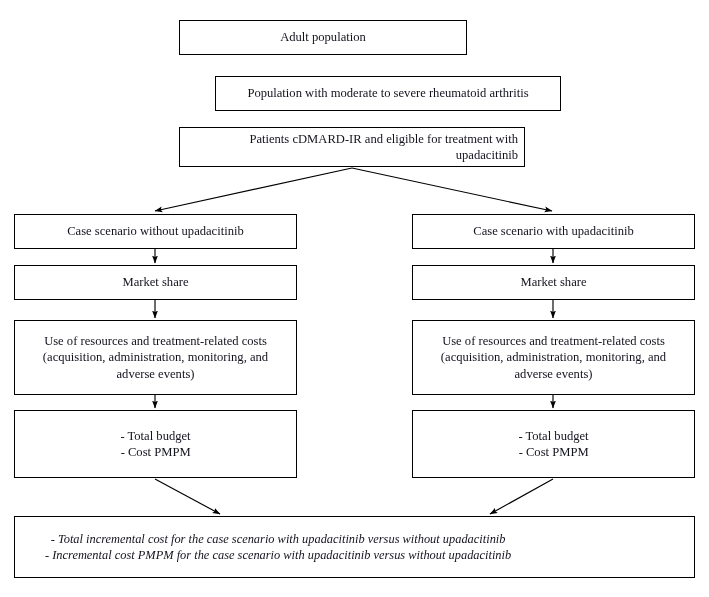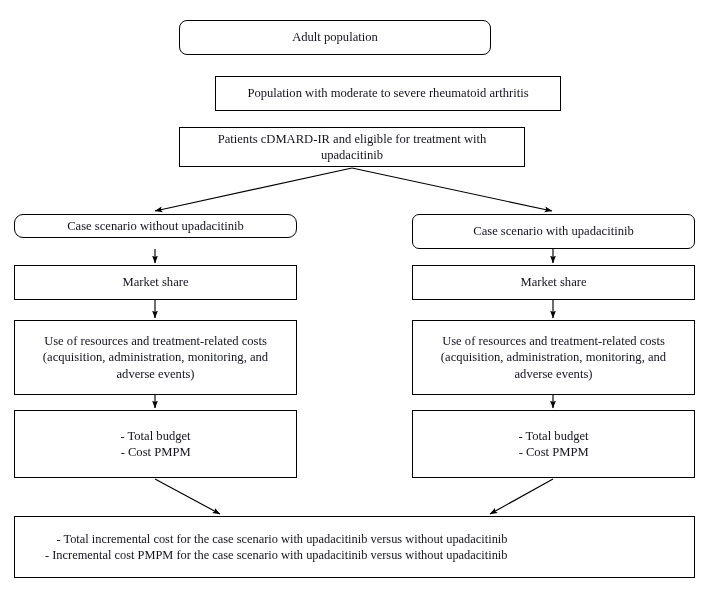--- a/index.html
+++ b/index.html
@@ -52,35 +52,36 @@
   }
   .node.listbox .txt {
     text-align: right;
     width: auto;
   }
   .node.widelist {
     justify-content: flex-start;
     padding-left: 30px;
   }
   .node.widelist .txt {
-    text-align: right;
+    text-align: center;
     width: auto;
+    font-style: italic;
   }
 
   
-  #n-adult        { left: 179px; top: 20px;  width: 312px; height: 35px; border-radius: 8px; }
+  #n-adult        { left: 179px; top: 20px;  width: 288px; height: 35px; }
   #n-population   { left: 179px; top: 76px;  width: 346px; height: 35px; margin-left: 36px; }
-  #n-eligible     { left: 179px; top: 127px; width: 346px; height: 40px; }
+  #n-eligible     { left: 179px; top: 127px; width: 346px; height: 40px; text-align: right; }
 
-  #n-case-without { left: 14px;  top: 214px; width: 283px; height: 24px; border-radius: 9px; }
+  #n-case-without { left: 14px;  top: 214px; width: 283px; height: 35px; }
   #n-ms-left      { left: 14px;  top: 265px; width: 283px; height: 35px; }
   #n-res-left     { left: 14px;  top: 320px; width: 283px; height: 75px; }
   #n-budget-left  { left: 14px;  top: 410px; width: 283px; height: 68px; }
 
-  #n-case-with    { left: 412px; top: 214px; width: 283px; height: 35px; border-radius: 7px; }
+  #n-case-with    { left: 412px; top: 214px; width: 283px; height: 35px; }
   #n-ms-right     { left: 412px; top: 265px; width: 283px; height: 35px; }
   #n-res-right    { left: 412px; top: 320px; width: 283px; height: 75px; }
   #n-budget-right { left: 412px; top: 410px; width: 283px; height: 68px; }
 
   #n-incremental  { left: 14px;  top: 516px; width: 681px; height: 62px; font-size: 12.4px; }
 </style>
 </head>
 <body>
 
 <div id="canvas">

